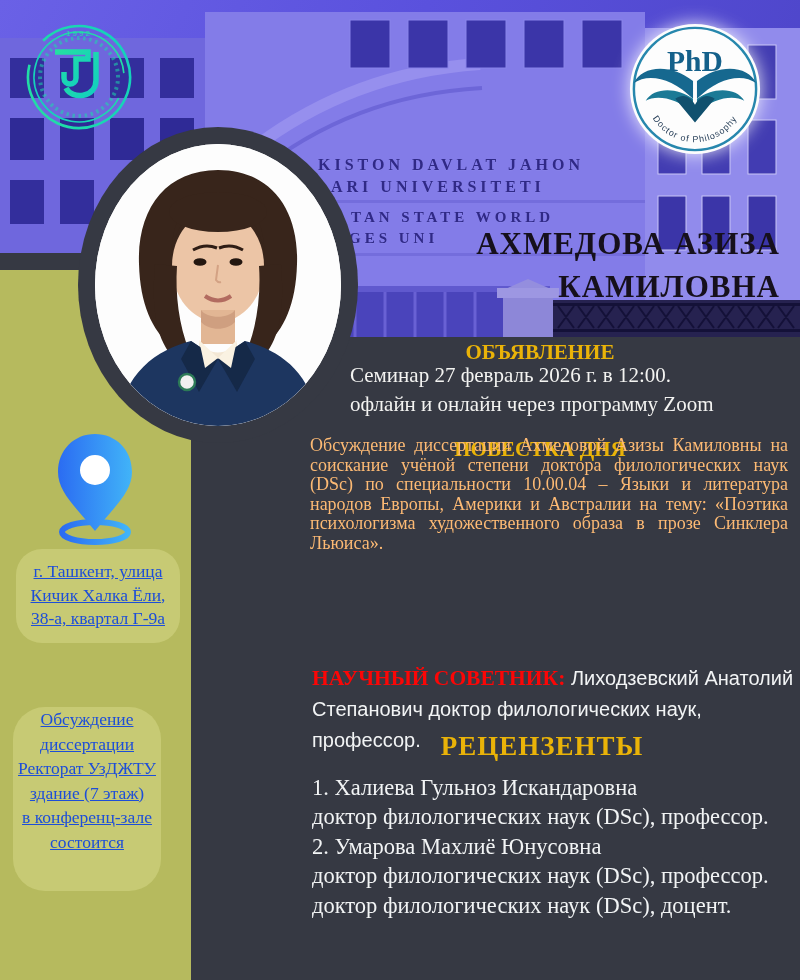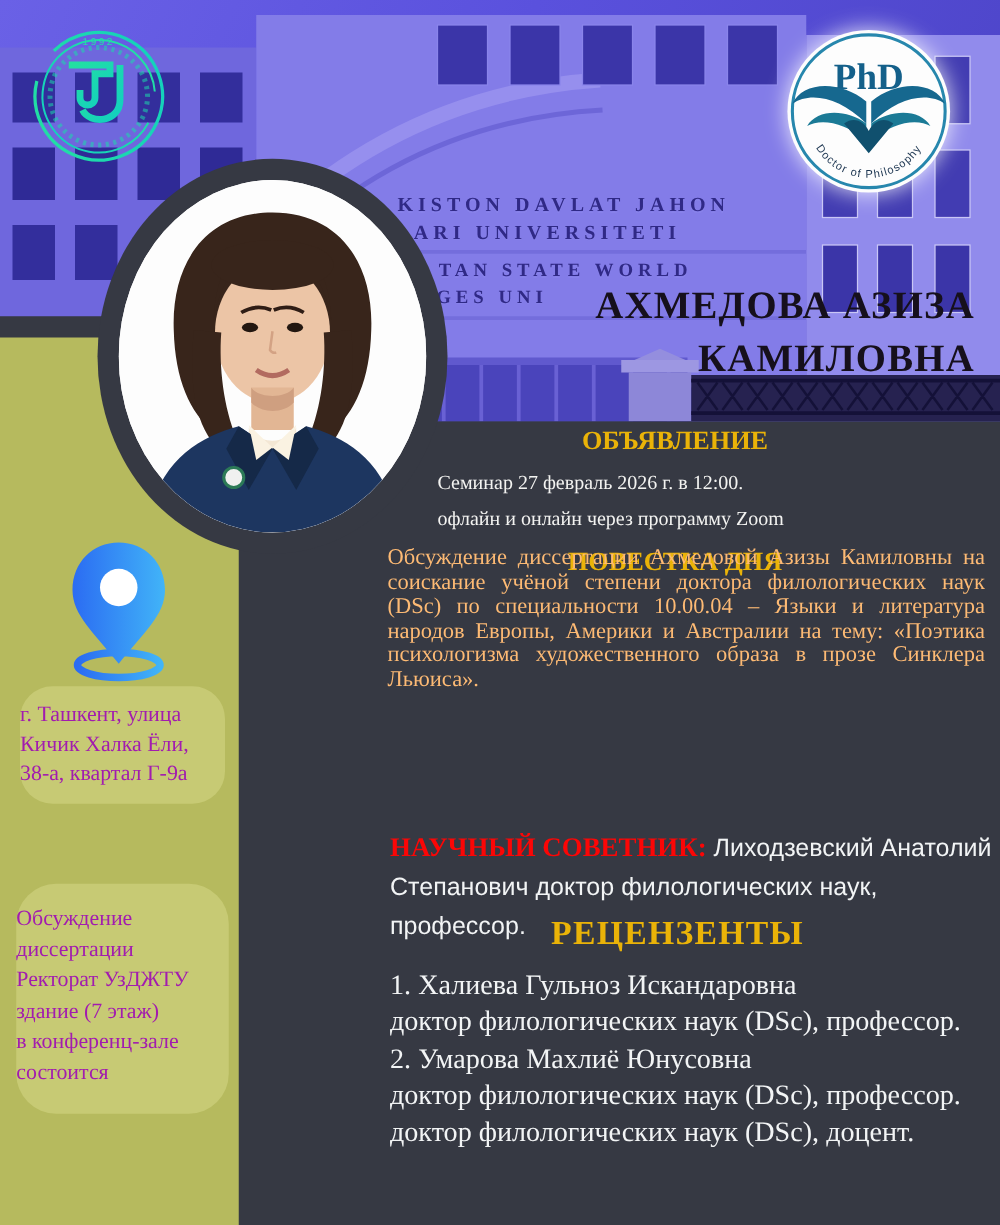--- a/index.html
+++ b/index.html
@@ -15,44 +15,44 @@
   .b1{left:318px;top:156px;}
   .b2{left:331px;top:178px;}
   .b3{left:351px;top:209px;font-size:15px;}
   .b4{left:349px;top:230px;font-size:15px;}
 
   
   .sidebar{position:absolute;left:0;top:268px;width:191px;height:712px;background:#b6ba5e;
            border-top-right-radius:38px;z-index:2;}
   .panel-band{position:absolute;left:0;top:253px;width:240px;height:17px;background:#363943;z-index:3;}
   .pin-wrap{position:absolute;left:50px;top:432px;width:90px;height:100px;z-index:4;}
-  .side-box{position:absolute;background:#c7ca74;border-radius:26px;color:#a21caf;
-            z-index:4;font-size:17.5px;}
+  .side-box{position:absolute;background:#c7ca74;border-radius:26px;color:#1d4ed8;
+            text-align:center;z-index:4;font-size:17.5px;text-decoration:underline;}
   .addr-box{left:16px;top:549px;width:164px;height:94px;line-height:23.5px;padding-top:11px;box-sizing:border-box;}
-  .venue-box{left:13px;top:707px;width:170px;height:184px;border-radius:32px;line-height:24.5px;padding-top:15px;box-sizing:border-box;}
+  .venue-box{left:13px;top:707px;width:148px;height:184px;border-radius:32px;line-height:24.5px;box-sizing:border-box;}
 
   
   .photo-ring{position:absolute;left:78px;top:127px;width:280px;height:316px;border-radius:50%;
               background:#363943;z-index:4;}
   .photo{position:absolute;left:95px;top:144px;width:246px;height:282px;border-radius:50%;
          overflow:hidden;background:#fdfdfd;z-index:5;}
   .photo svg{display:block;width:100%;height:100%;}
 
   
   .uni-logo{position:absolute;left:24px;top:22px;width:110px;height:110px;z-index:6;}
   .phd-logo{position:absolute;left:626px;top:20px;width:138px;height:138px;z-index:6;
             filter:drop-shadow(0 0 9px rgba(255,255,255,.85));}
 
   
   .txt{position:absolute;z-index:7;}
   .candidate-name{left:360px;top:222px;width:420px;text-align:right;font-weight:bold;
                   font-size:31px;line-height:43px;color:#16101c;letter-spacing:1px;}
   .h-red{color:#eab308;font-weight:bold;text-align:center;}
   .announce-h{left:330px;top:340px;width:420px;font-size:21px;}
-  .announce-lines{left:350px;top:361px;width:445px;color:#f3f3f1;font-size:16px;line-height:28.5px;margin-top:12px;}
+  .announce-lines{left:350px;top:361px;width:445px;color:#f3f3f1;font-size:21px;line-height:28.5px;}
   .agenda-h{left:328px;top:437px;width:424px;font-size:21px;}
   .agenda-body{left:310px;top:436px;width:478px;margin:0;color:#fdba74;font-size:18px;
                line-height:19.6px;text-align:justify;}
   .advisor{left:312px;top:663px;width:492px;margin:0;color:#f2f4f5;
            font-family:"Liberation Sans","DejaVu Sans",sans-serif;font-size:20px;line-height:31px;}
   .adv-label{font-family:"Liberation Serif","DejaVu Serif",serif;font-weight:bold;
              font-size:21.5px;color:#fb0606;}
   .reviewers-h{left:330px;top:731px;width:424px;font-size:27px;letter-spacing:1px;}
   .reviewers{left:312px;top:773px;width:486px;color:#f2f4f5;font-size:22.5px;line-height:29.4px;}
 </style>

